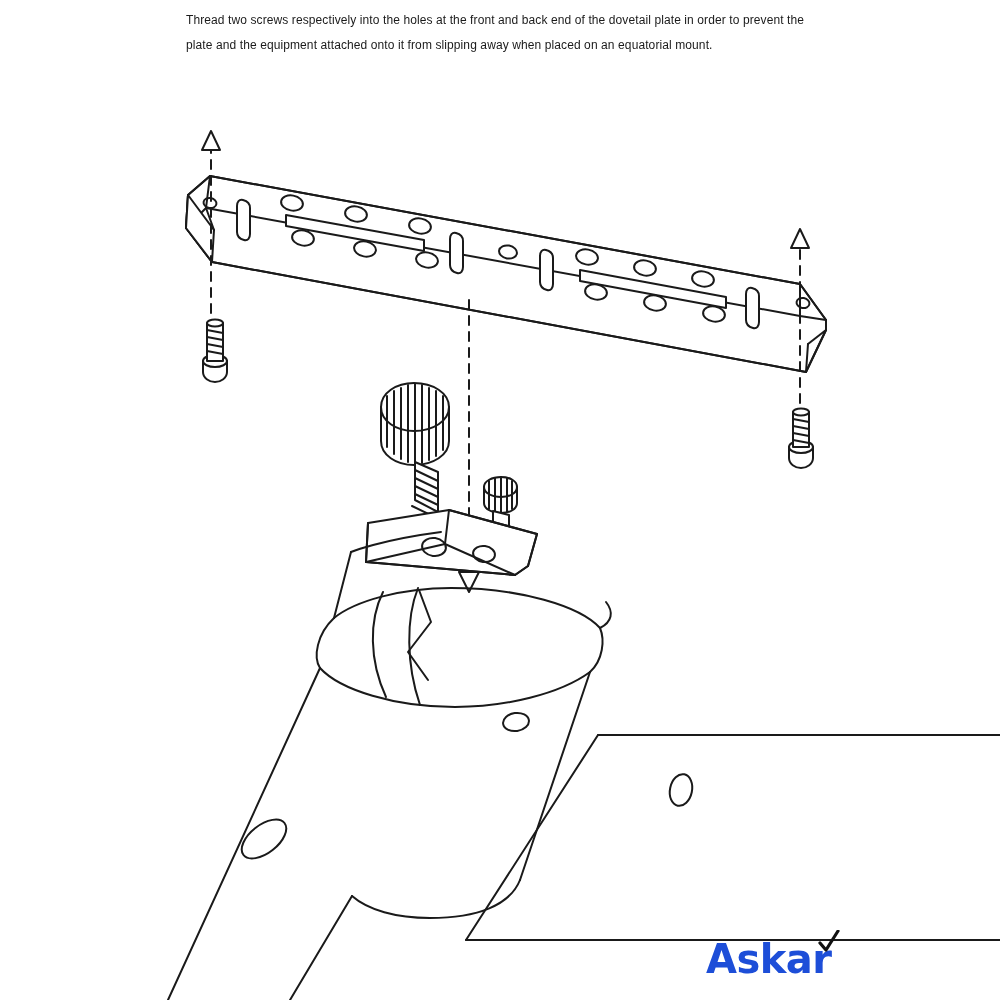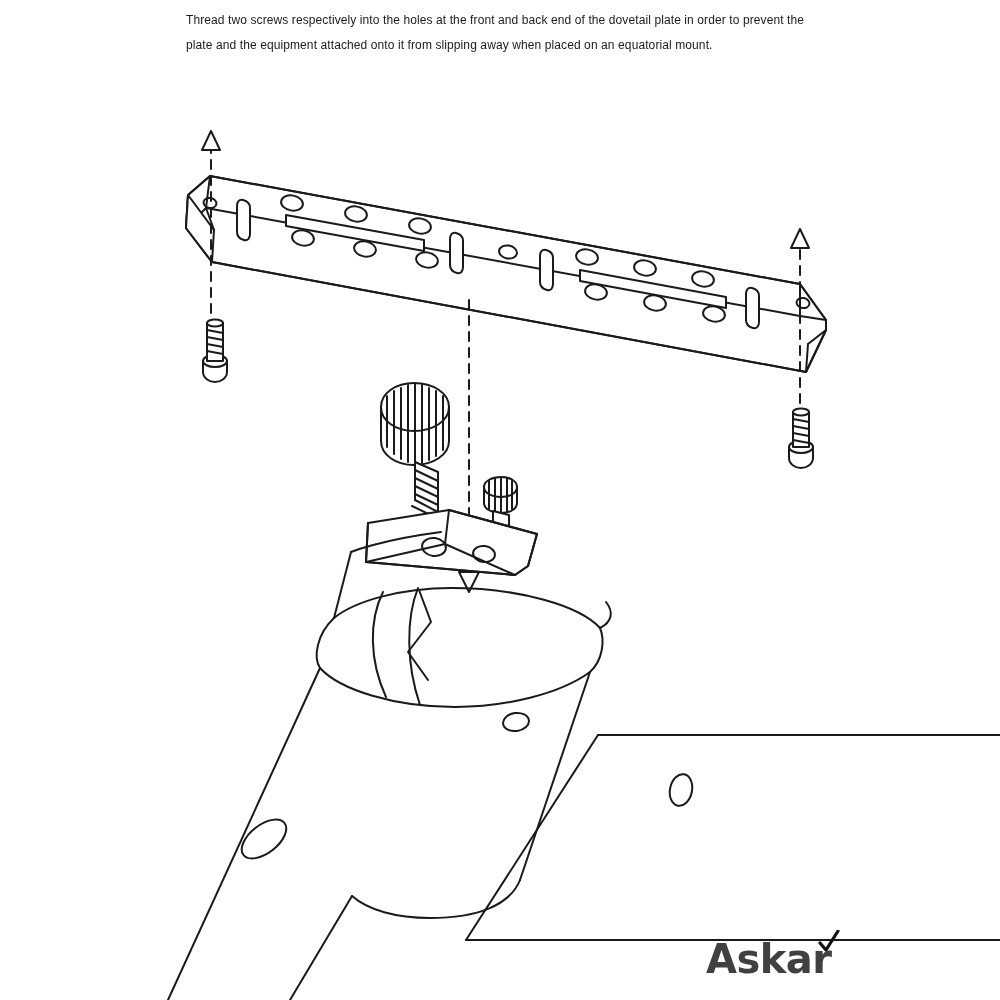--- a/index.html
+++ b/index.html
@@ -38,21 +38,21 @@
     top: 0;
   }
   #brand-wordmark {
     position: absolute;
     left: 706px;
     top: 936px;
     font-family: "DejaVu Sans", sans-serif;
     font-size: 40px;
     font-weight: 700;
     letter-spacing: -0.5px;
-    color: #404040;
+    color: #1d4ed8;
   }
   #brand-mark {
     position: absolute;
     left: 818px;
     top: 930px;
     width: 22px;
     height: 22px;
   }
 </style>
 </head>

